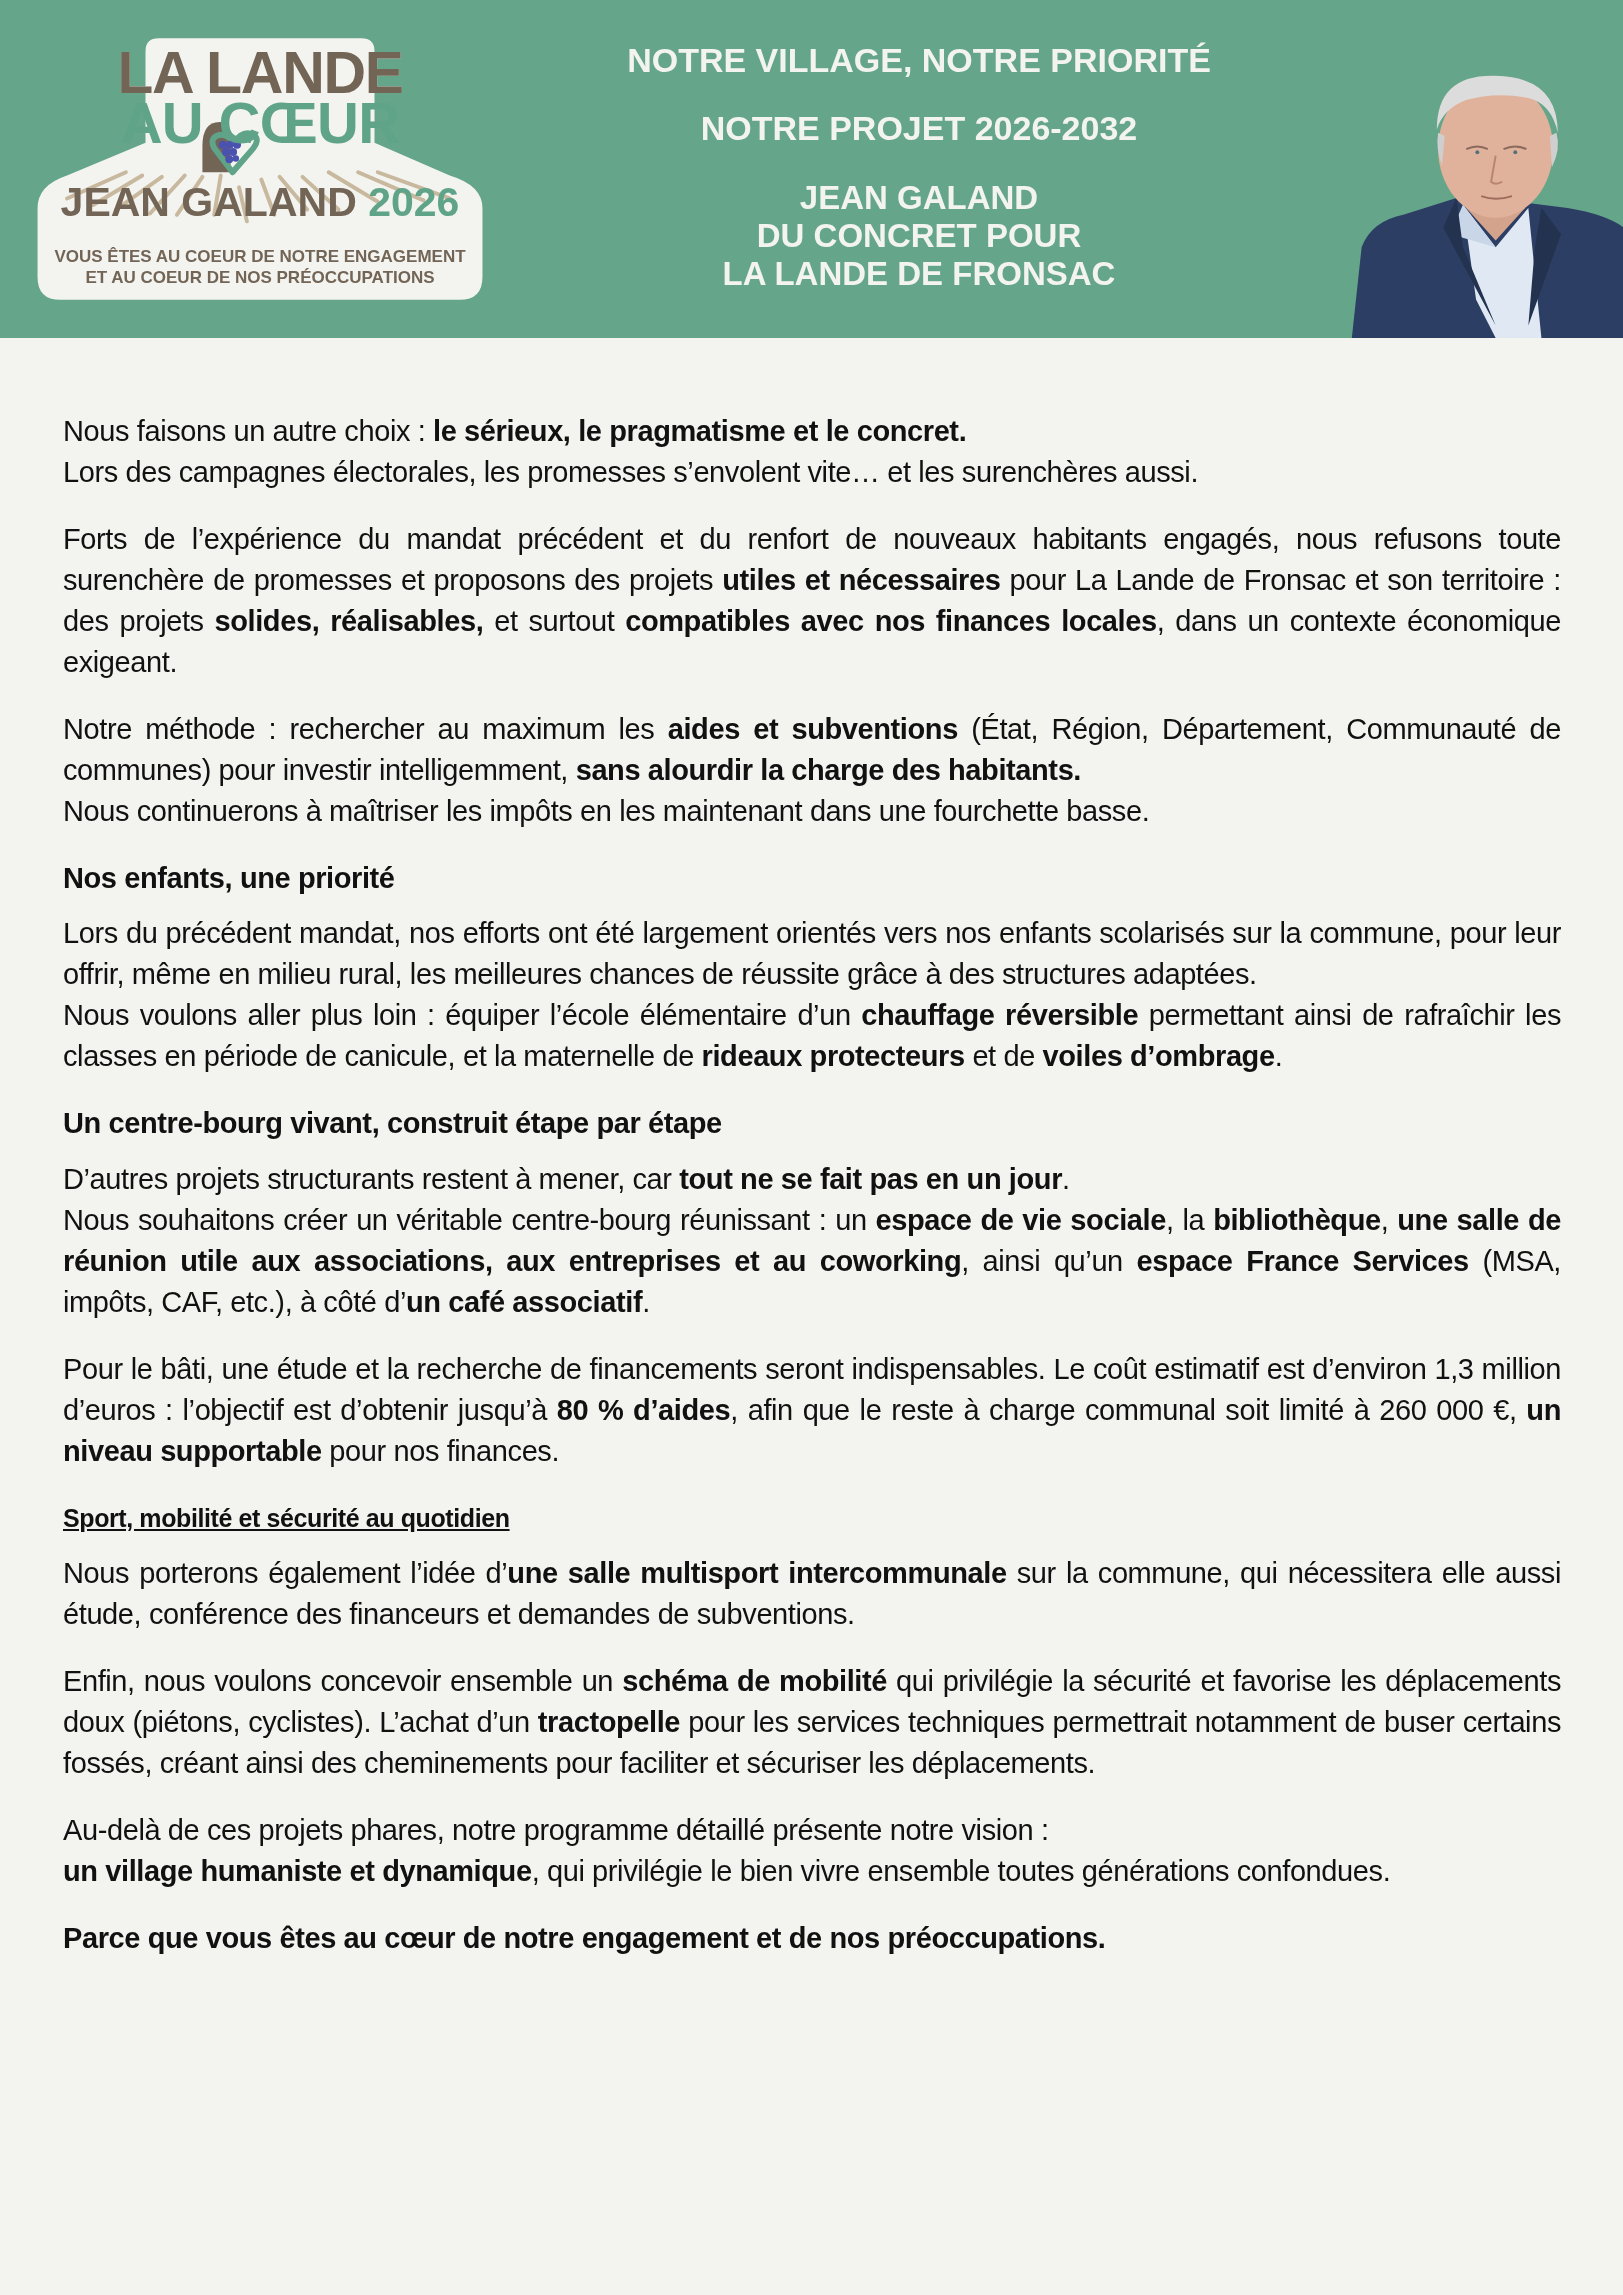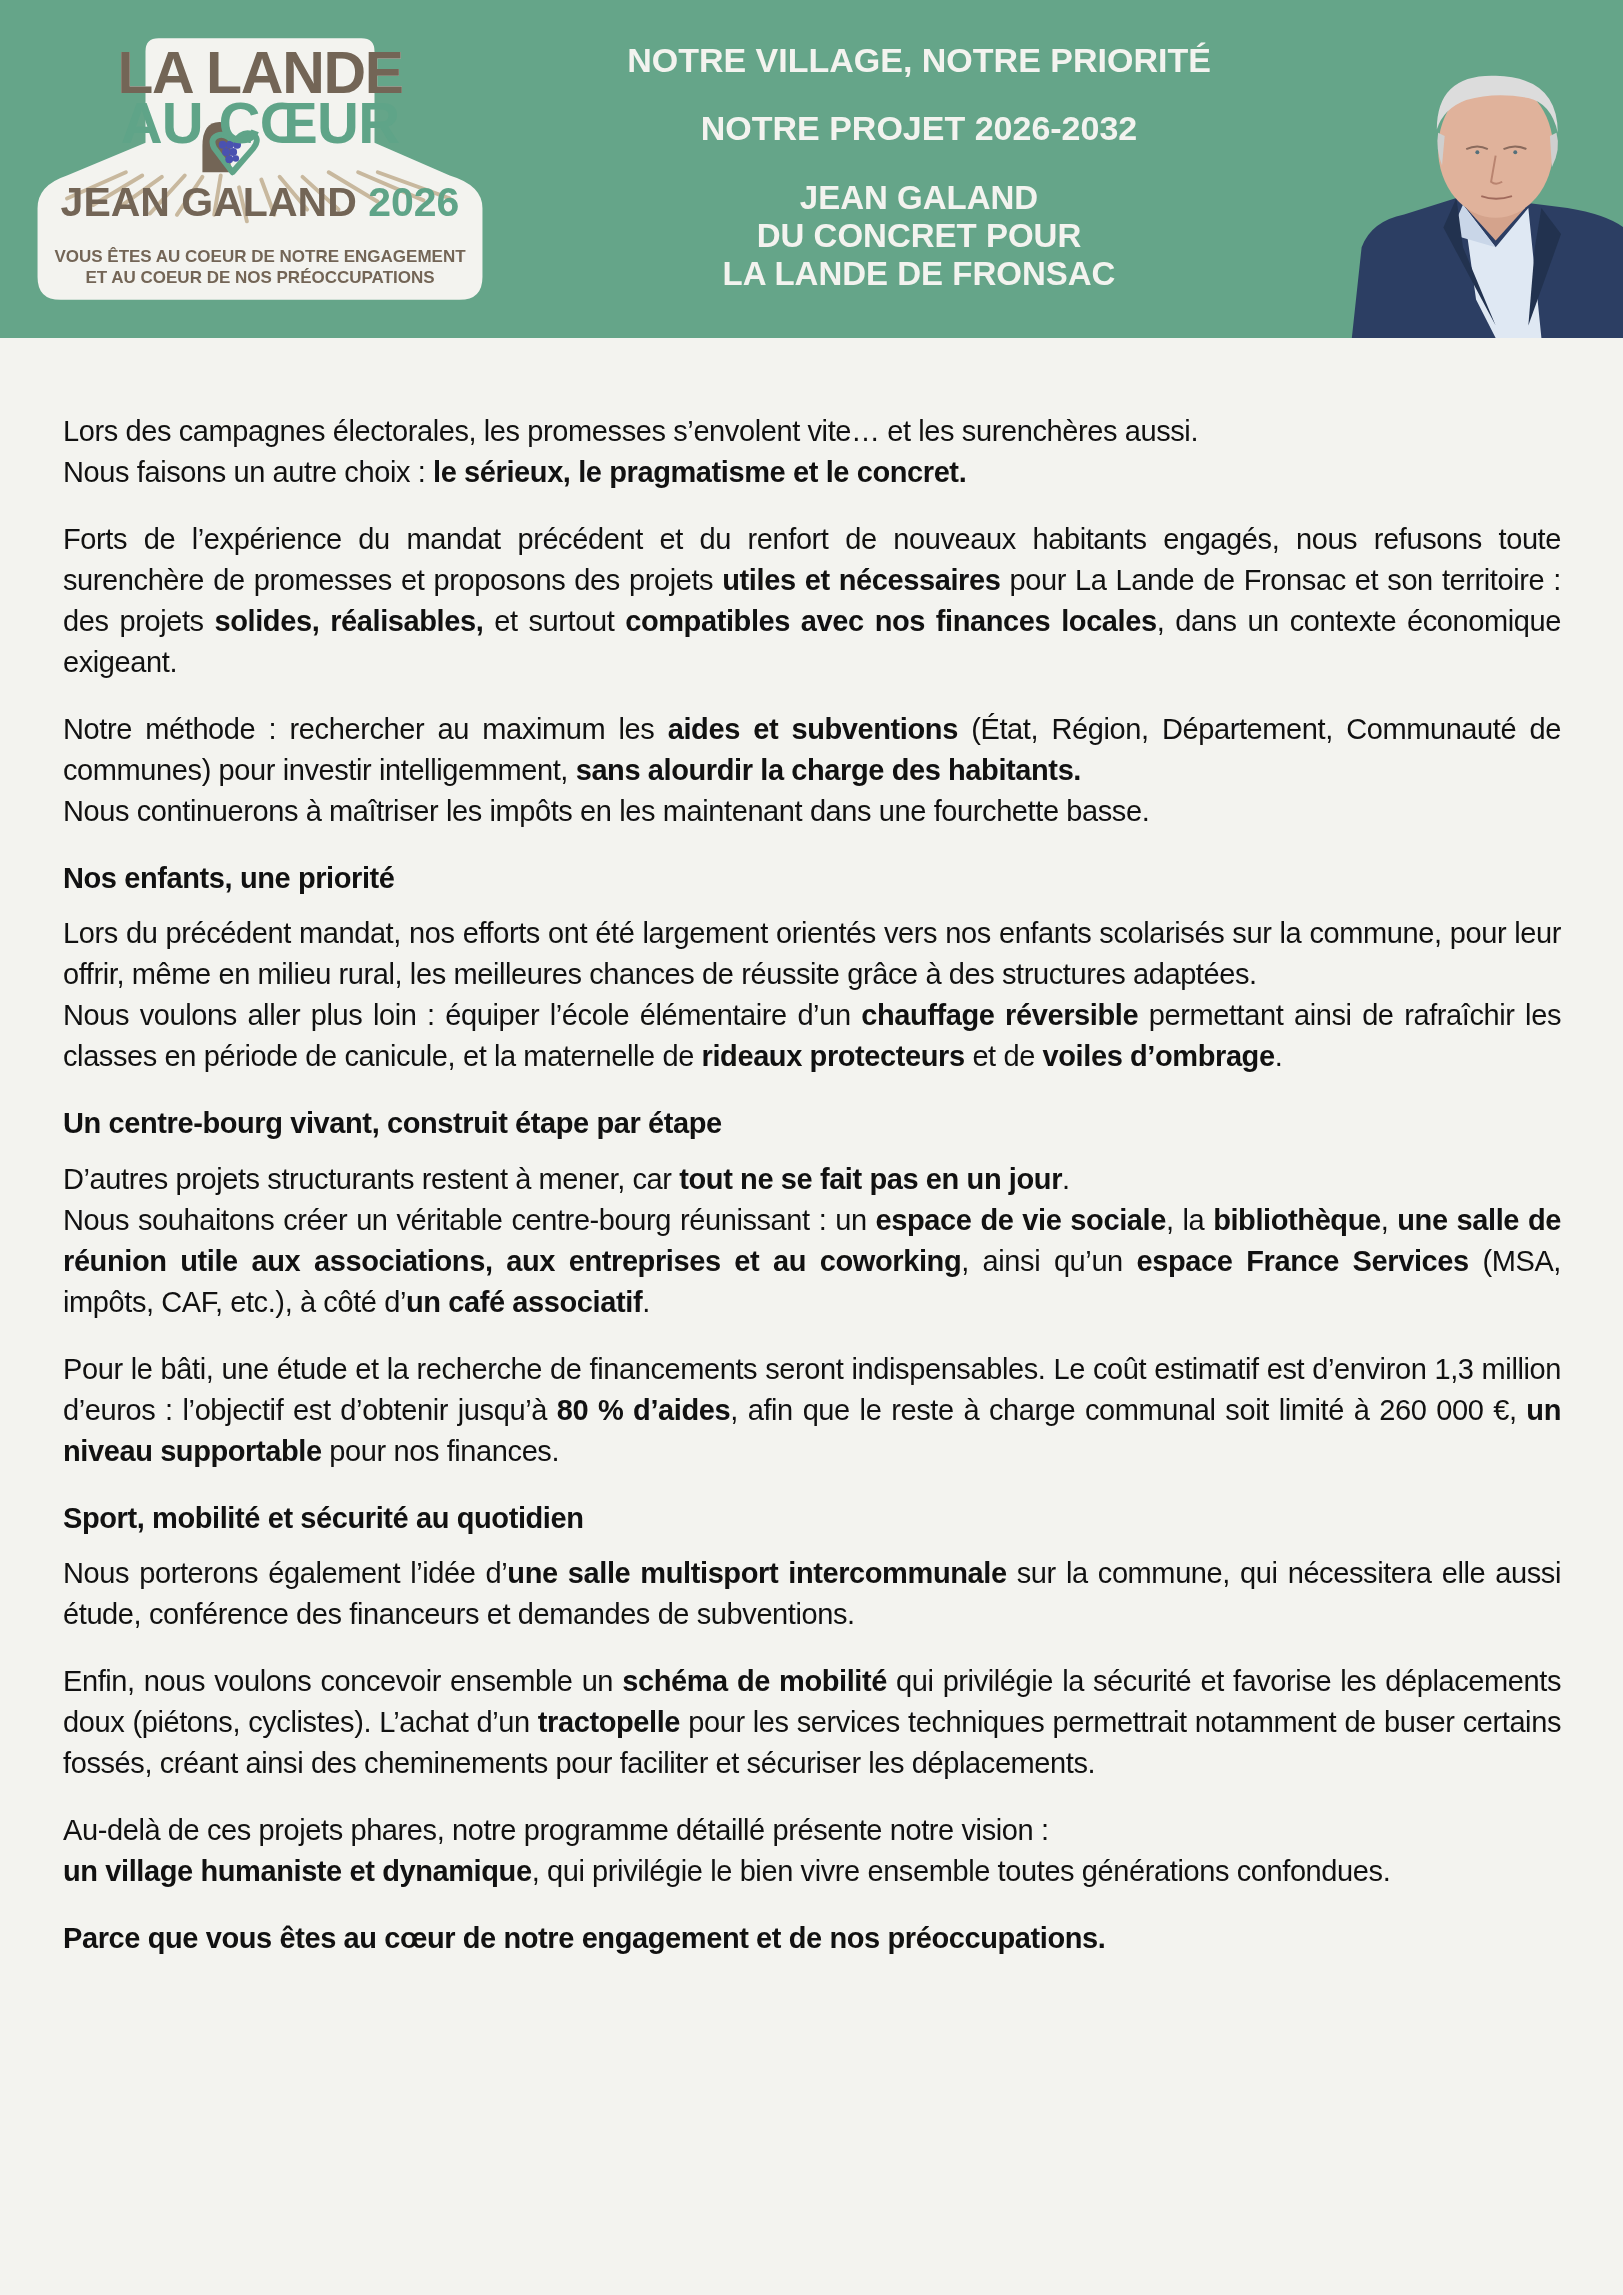--- a/index.html
+++ b/index.html
@@ -146,22 +146,22 @@
       <circle cx="280" cy="155" r="3" fill="#55707a"></circle>
       <path d="M250,160 L243,200 Q250,206 260,200" stroke="#b98470" stroke-width="3" fill="none"></path>
       <path d="M228,222 Q250,230 275,222" stroke="#a06a5c" stroke-width="3" fill="none"></path>
     </svg>
   </div>
 </div>
 
 <div class="content">
 
   <div class="para">
+    <span class="line-block rich"><span>Nous faisons un autre choix : </span><span class="b">le sérieux, le pragmatisme et le concret.</span></span>
     <span class="line-block rich"><span>Lors des campagnes électorales, les promesses s’envolent vite… et les surenchères aussi.</span></span>
-    <span class="line-block rich"><span>Nous faisons un autre choix : </span><span class="b">le sérieux, le pragmatisme et le concret.</span></span>
   </div>
   <div class="gap-s"></div>
 
   <p class="para rich"><span>Forts de l’expérience du mandat précédent et du renfort de nouveaux habitants engagés, nous refusons toute surenchère de promesses et proposons des projets </span><span class="b">utiles et nécessaires</span><span> pour La Lande de Fronsac et son territoire : des projets </span><span class="b">solides, réalisables,</span><span> et surtout </span><span class="b">compatibles avec nos finances locales</span><span>, dans un contexte économique exigeant.</span></p>
   <div class="gap-s"></div>
 
   <p class="para rich"><span>Notre méthode : rechercher au maximum les </span><span class="b">aides et subventions</span><span> (État, Région, Département, Communauté de communes) pour investir intelligemment, </span><span class="b">sans alourdir la charge des habitants.</span></p>
   <p class="para rich"><span>Nous continuerons à maîtriser les impôts en les maintenant dans une fourchette basse.</span></p>
   <div class="gap-m"></div>
 
@@ -172,21 +172,21 @@
   <div class="gap-m"></div>
 
   <h2 class="heading" style="font-size:29px;">Un centre-bourg vivant, construit étape par étape</h2>
   <div style="height:14.4px"></div>
   <p class="para rich"><span>D’autres projets structurants restent à mener, car </span><span class="b">tout ne se fait pas en un jour</span><span>.</span></p>
   <p class="para rich"><span>Nous souhaitons créer un véritable centre-bourg réunissant : un </span><span class="b">espace de vie sociale</span><span>, la </span><span class="b">bibliothèque</span><span>, </span><span class="b">une salle de réunion utile aux associations, aux entreprises et au coworking</span><span>, ainsi qu’un </span><span class="b">espace France Services</span><span> (MSA, impôts, CAF, etc.), à côté d’</span><span class="b">un café associatif</span><span>.</span></p>
   <div class="gap-s"></div>
   <p class="para rich"><span>Pour le bâti, une étude et la recherche de financements seront indispensables. Le coût estimatif est d’environ 1,3 million d’euros : l’objectif est d’obtenir jusqu’à </span><span class="b">80 % d’aides</span><span>, afin que le reste à charge communal soit limité à 260 000 €, </span><span class="b">un niveau supportable</span><span> pour nos finances.</span></p>
   <div class="gap-m"></div>
 
-  <h2 class="heading" style="font-size:29px;">Sport, mobilité et sécurité au quotidien</h2>
+  <h2 class="heading" style="font-size:25px;text-decoration:underline;">Sport, mobilité et sécurité au quotidien</h2>
   <div style="height:14.4px"></div>
   <p class="para rich"><span>Nous porterons également l’idée d’</span><span class="b">une salle multisport intercommunale</span><span> sur la commune, qui nécessitera elle aussi étude, conférence des financeurs et demandes de subventions.</span></p>
   <div class="gap-s"></div>
   <p class="para rich"><span>Enfin, nous voulons concevoir ensemble un </span><span class="b">schéma de mobilité</span><span> qui privilégie la sécurité et favorise les déplacements doux (piétons, cyclistes). L’achat d’un </span><span class="b">tractopelle</span><span> pour les services techniques permettrait notamment de buser certains fossés, créant ainsi des cheminements pour faciliter et sécuriser les déplacements.</span></p>
   <div class="gap-s"></div>
 
   <p class="para rich"><span>Au-delà de ces projets phares, notre programme détaillé présente notre vision :</span></p>
   <p class="para rich"><span class="b">un village humaniste et dynamique</span><span>, qui privilégie le bien vivre ensemble toutes générations confondues.</span></p>
   <div class="gap-s"></div>
   <p class="para heading">Parce que vous êtes au cœur de notre engagement et de nos préoccupations.</p>

